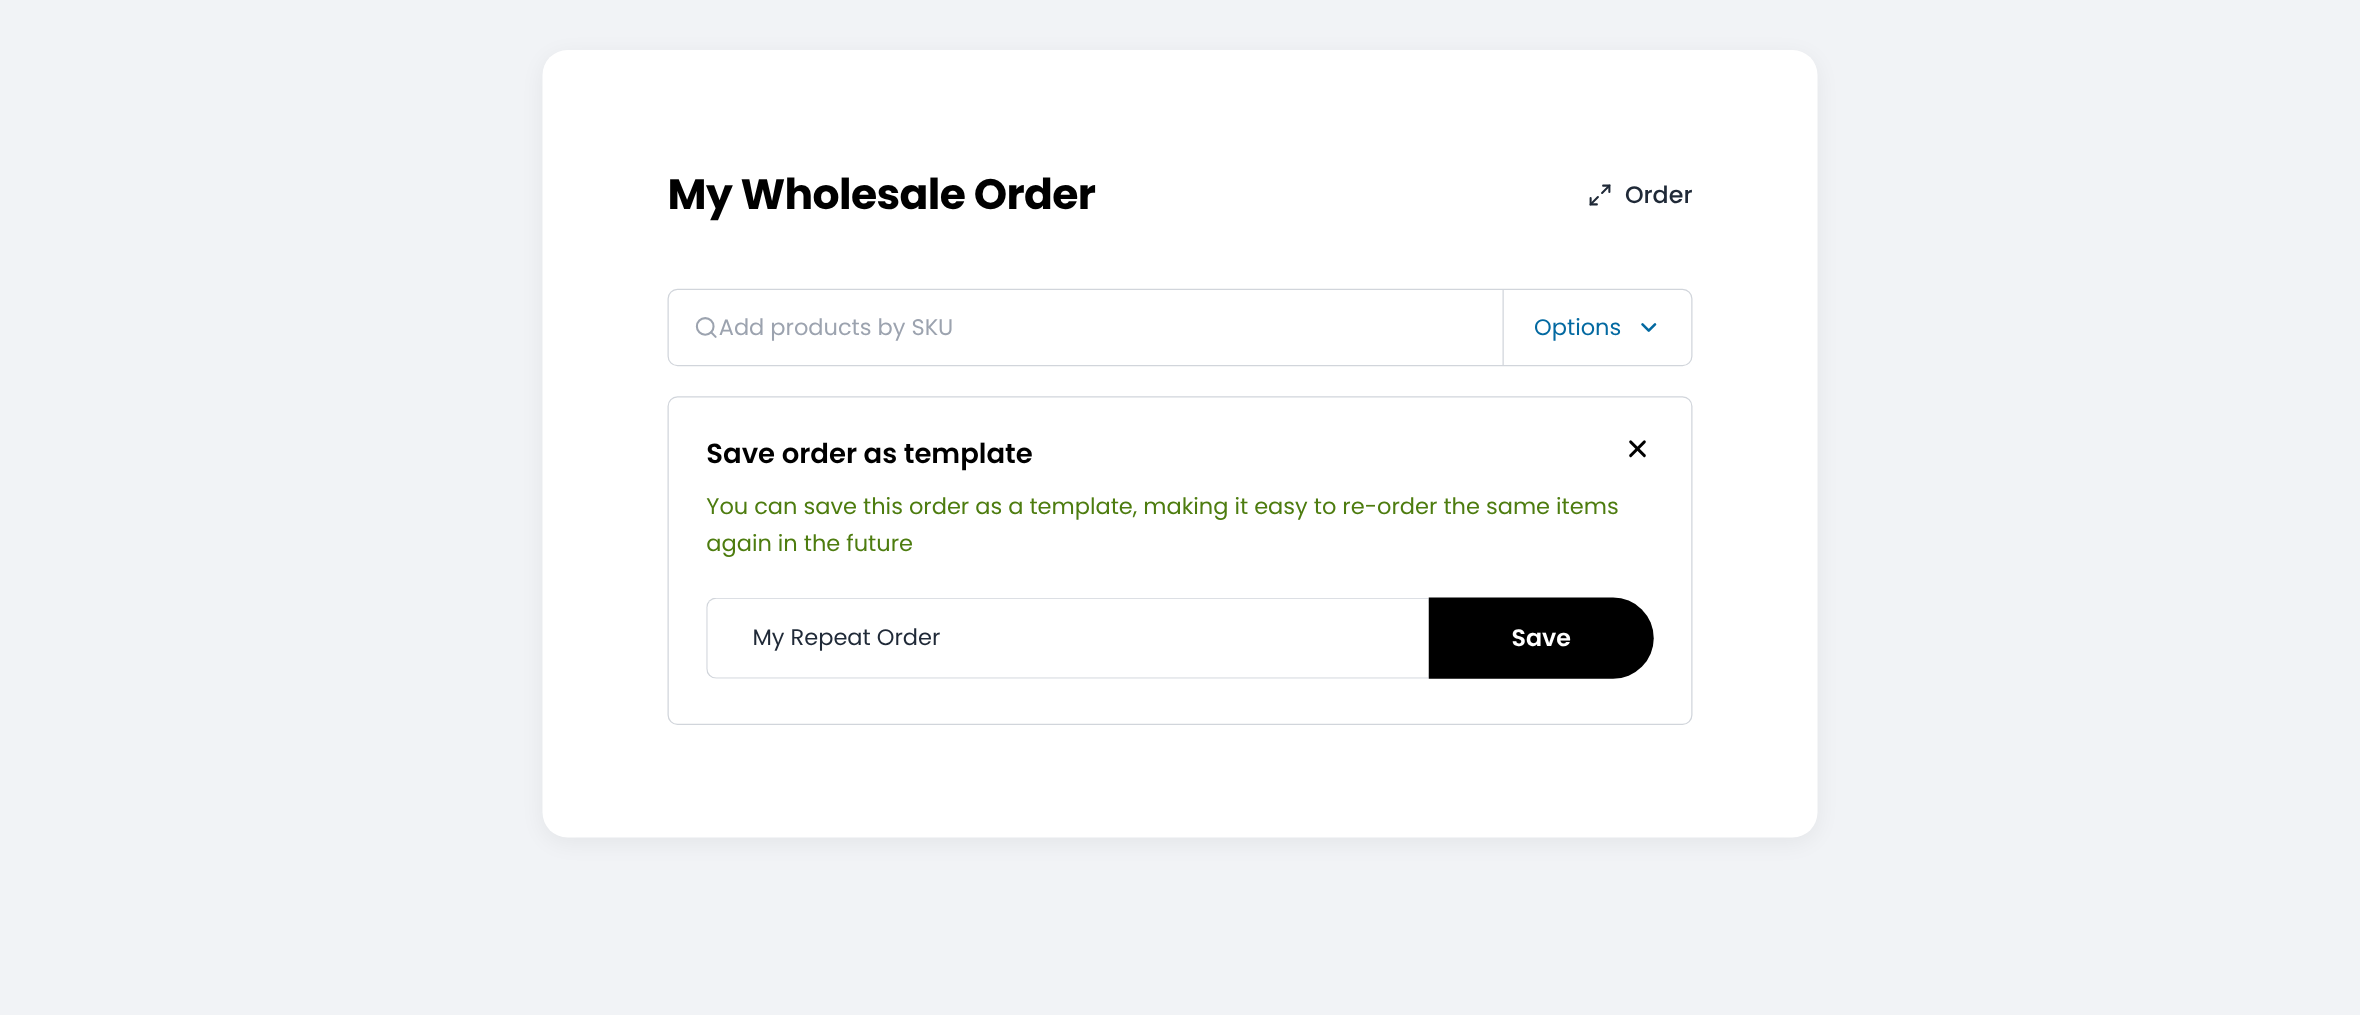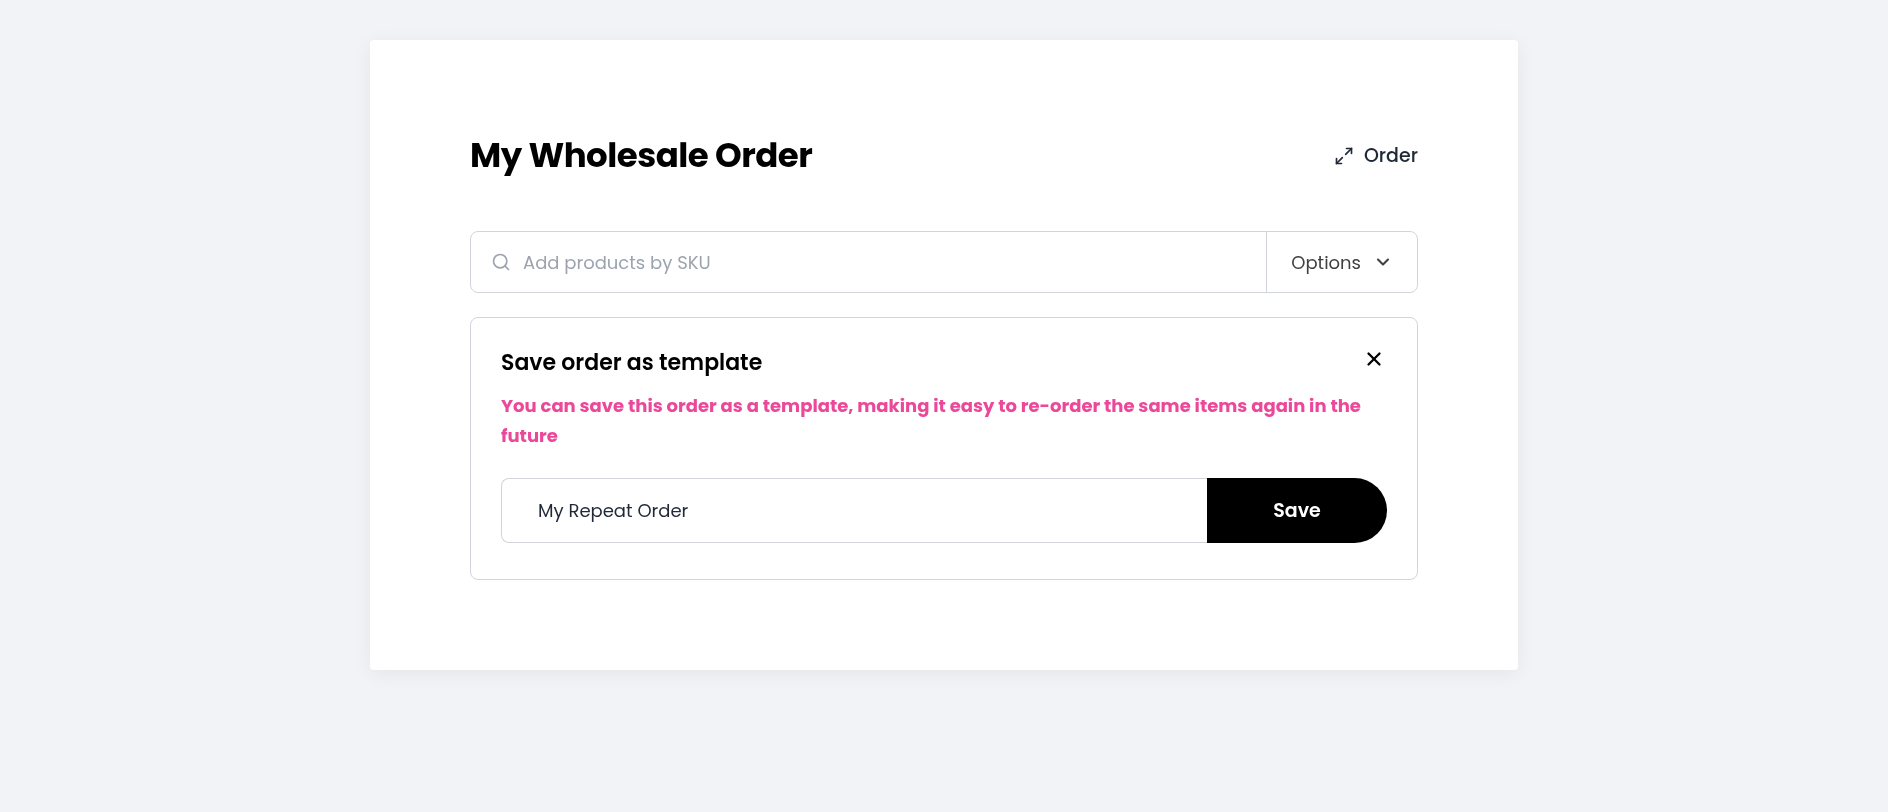--- a/index.html
+++ b/index.html
@@ -14,22 +14,22 @@
       width: 1888px;
       height: 812px;
       display: flex;
       justify-content: center;
       align-items: flex-start;
       padding-top: 40px;
     }
     
     .card {
       background: #ffffff;
-      width: 1148px;
-      border-radius: 4px;
+      width: 1020px;
+      border-radius: 20px;
       box-shadow: 0 4px 20px rgba(0, 0, 0, 0.06);
       padding: 90px 100px;
     }
     
     .header-row {
       display: flex;
       justify-content: space-between;
       align-items: center;
       margin-bottom: 50px;
     }
@@ -60,21 +60,20 @@
       border-radius: 8px;
       height: 62px;
       margin-bottom: 24px;
     }
     
     .search-section {
       flex: 1;
       display: flex;
       align-items: center;
       padding: 0 20px;
-      gap: 12px;
     }
     
     .search-input {
       flex: 1;
       border: none;
       outline: none;
       font-size: 18px;
       color: #374151;
       font-family: inherit;
     }
@@ -83,21 +82,21 @@
       color: #9ca3af;
     }
     
     .options-section {
       border-left: 1px solid #d1d5db;
       display: flex;
       align-items: center;
       padding: 0 24px;
       gap: 12px;
       cursor: pointer;
-      color: #404040;
+      color: #0369a1;
     }
     
     .options-section span {
       font-size: 18px;
       font-weight: 400;
     }
     
     .template-panel {
       border: 1px solid #d1d5db;
       border-radius: 8px;
@@ -119,24 +118,23 @@
     }
     
     .close-btn {
       cursor: pointer;
       color: #000000;
       padding: 2px;
     }
     
     .template-desc {
       font-size: 18px;
-      color: #ec4899;
+      color: #4d7c0f;
       line-height: 1.65;
       margin-bottom: 28px;
-      font-weight: bold;
     }
     
     .input-save-row {
       display: flex;
       height: 65px;
     }
     
     .template-name-input {
       flex: 1;
       border: 1px solid #d1d5db;

